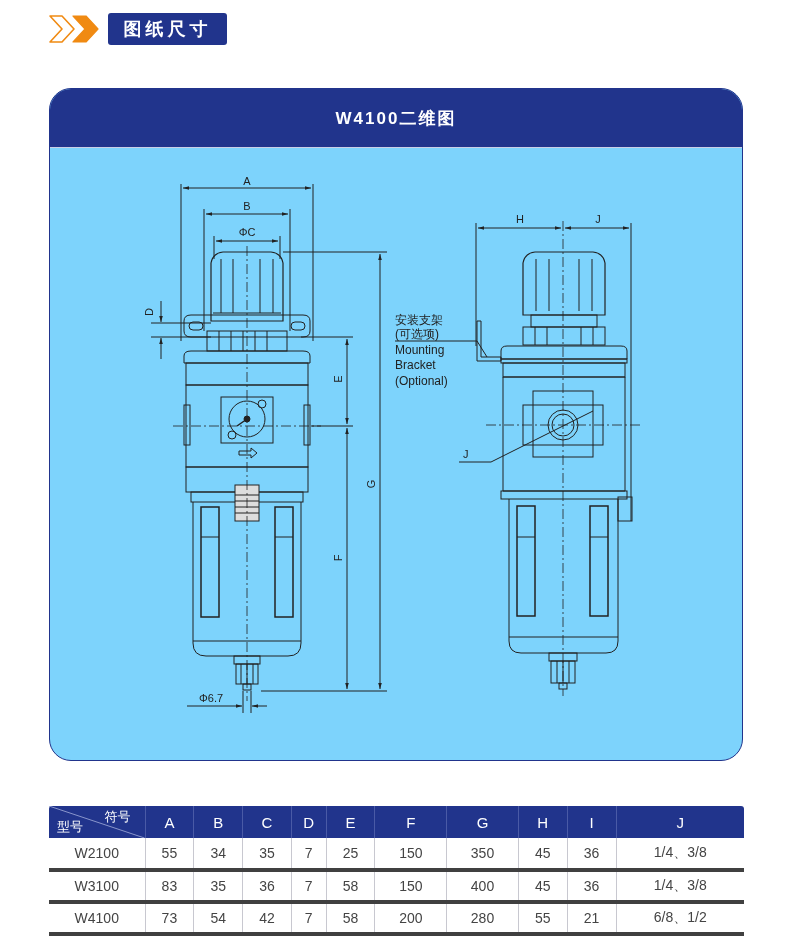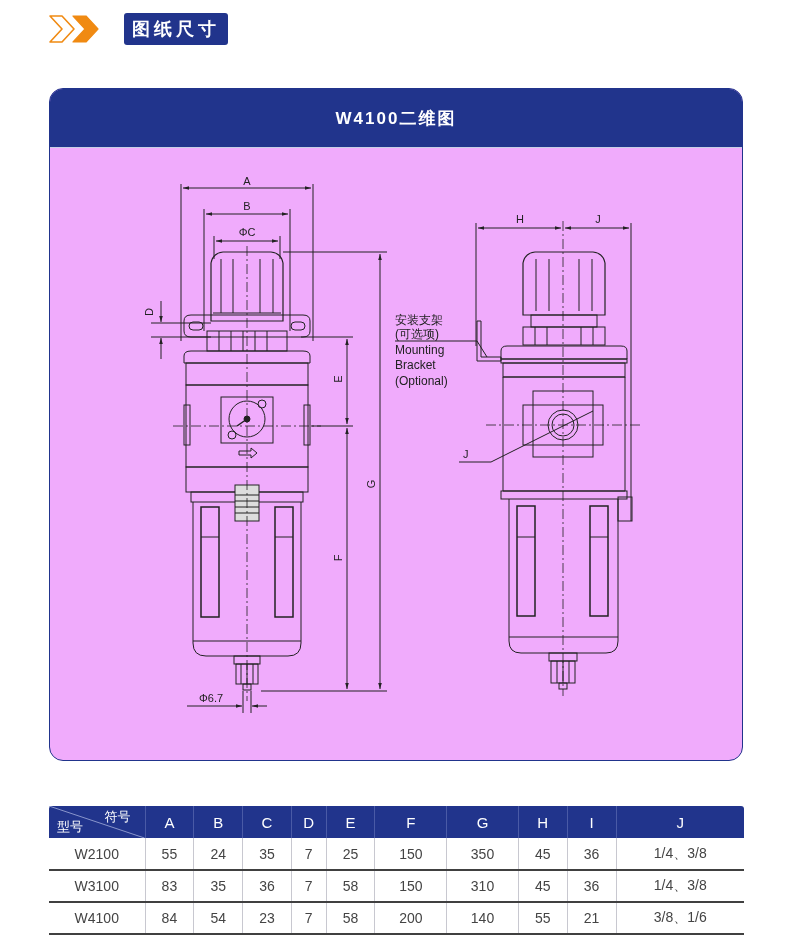--- a/index.html
+++ b/index.html
@@ -2,48 +2,48 @@
 <html><head>
 <meta charset="utf-8">
 <style>
   * { box-sizing: border-box; margin: 0; padding: 0; }
   html, body { width: 790px; height: 948px; background: #ffffff; overflow: hidden; }
   body { position: relative; font-family: "Liberation Sans", "DejaVu Sans", sans-serif; }
 
   .section-header { position: absolute; left: 46px; top: 12px; height: 34px; display: flex; align-items: center; }
   .chevrons { width: 58px; height: 34px; }
   .section-title {
-    margin-left: 20px; height: 32px; width: 104px; background: #21348c; color: #fff;
+    margin-left: 4px; height: 32px; width: 119px; background: #21348c; color: #fff;
     border-radius: 3px; font-weight: bold; font-size: 18px; letter-spacing: 4px;
     display: flex; align-items: center; justify-content: center;
   }
 
   .drawing-card {
     position: absolute; left: 49px; top: 88px; width: 694px; height: 673px;
-    border: 1.5px solid #21348c; border-radius: 14px; overflow: hidden; background: #f0abfc;
+    border: 1.5px solid #21348c; border-radius: 22px; overflow: hidden; background: #7dd3fc;
   }
   .card-header {
     height: 59px; background: #21348c; color: #fff; font-weight: bold; font-size: 17px;
     letter-spacing: 2px; display: flex; align-items: center; justify-content: center;
     border-bottom: 1px solid #c9cfe6;
   }
   .drawing-svg { position: absolute; left: 0; top: 0; }
 
   .spec-table {
     position: absolute; left: 49px; top: 806px; width: 695px; border-collapse: collapse;
     font-size: 14px; color: #444;
   }
   .spec-table th {
     background: #21348c; color: #fff; font-weight: normal; height: 32px; font-size: 15px;
     border-left: 1px solid #4a5aa6;
   }
   .spec-table th:first-child { border-left: none; border-top-left-radius: 3px; text-align: center; }
   .spec-table th:last-child { border-top-right-radius: 3px; }
   .spec-table td {
-    text-align: center; height: 32px; border-left: 1px solid #c8c8d0; border-bottom: 2px solid #404040;
+    text-align: center; height: 32px; border-left: 1px solid #c8c8d0; border-bottom: 4px solid #404040;
   }
   .spec-table td:first-child { border-left: none; }
   .corner-cell { position: relative; width: 96px; padding: 0; }
   .corner-cell .diag { position: absolute; left: 0; top: 0; width: 100%; height: 100%; }
   .corner-top { position: absolute; right: 14px; top: 2px; font-size: 13px; }
   .corner-bottom { position: absolute; left: 8px; bottom: 2px; font-size: 13px; }
 </style>
 </head>
 <body>
 
@@ -253,50 +253,50 @@
       <th>G</th>
       <th>H</th>
       <th>I</th>
       <th style="width:128px">J</th>
     </tr>
   </thead>
   <tbody>
     <tr>
       <td>W2100</td>
       <td>55</td>
-      <td>24</td>
+      <td>34</td>
       <td>35</td>
       <td>7</td>
       <td>25</td>
       <td>150</td>
       <td>350</td>
       <td>45</td>
       <td>36</td>
       <td>1/4、3/8</td>
     </tr>
     <tr>
       <td>W3100</td>
       <td>83</td>
       <td>35</td>
       <td>36</td>
       <td>7</td>
       <td>58</td>
       <td>150</td>
-      <td>310</td>
+      <td>400</td>
       <td>45</td>
       <td>36</td>
       <td>1/4、3/8</td>
     </tr>
     <tr>
       <td>W4100</td>
-      <td>84</td>
+      <td>73</td>
       <td>54</td>
-      <td>23</td>
+      <td>42</td>
       <td>7</td>
       <td>58</td>
       <td>200</td>
-      <td>140</td>
+      <td>280</td>
       <td>55</td>
       <td>21</td>
-      <td>3/8、1/6</td>
+      <td>6/8、1/2</td>
     </tr>
   </tbody>
 </table>
 
 </body></html>

